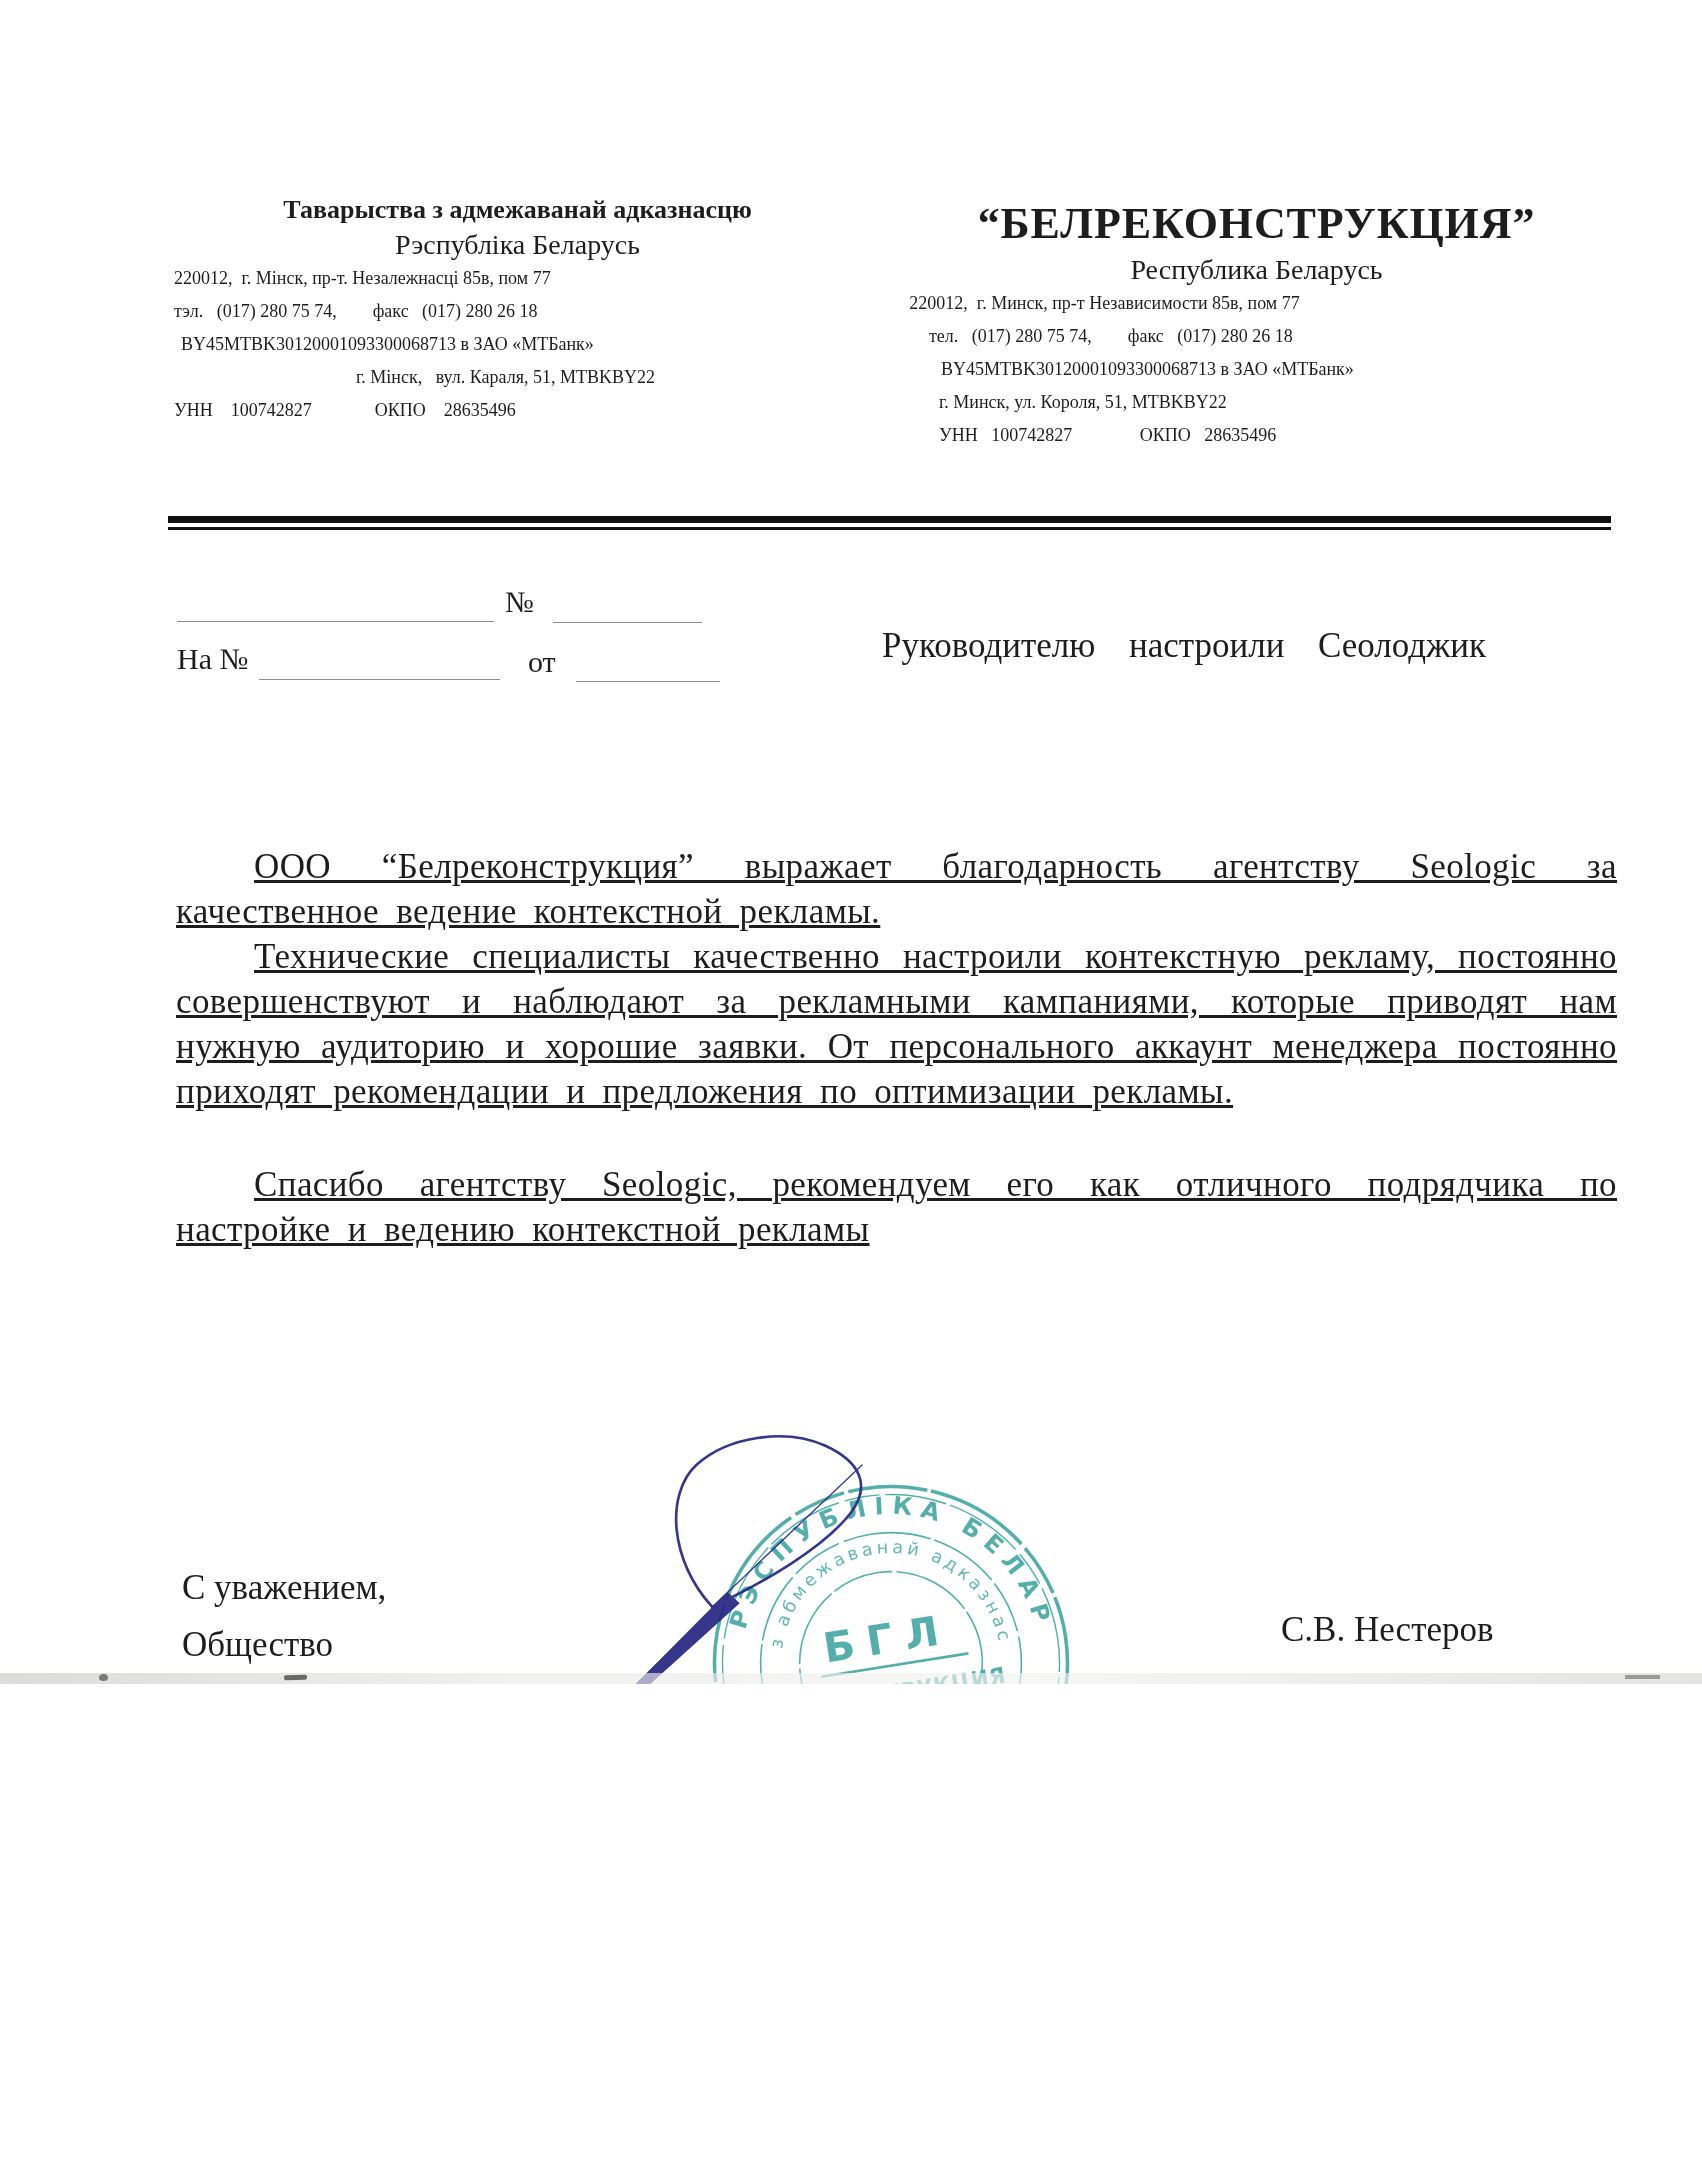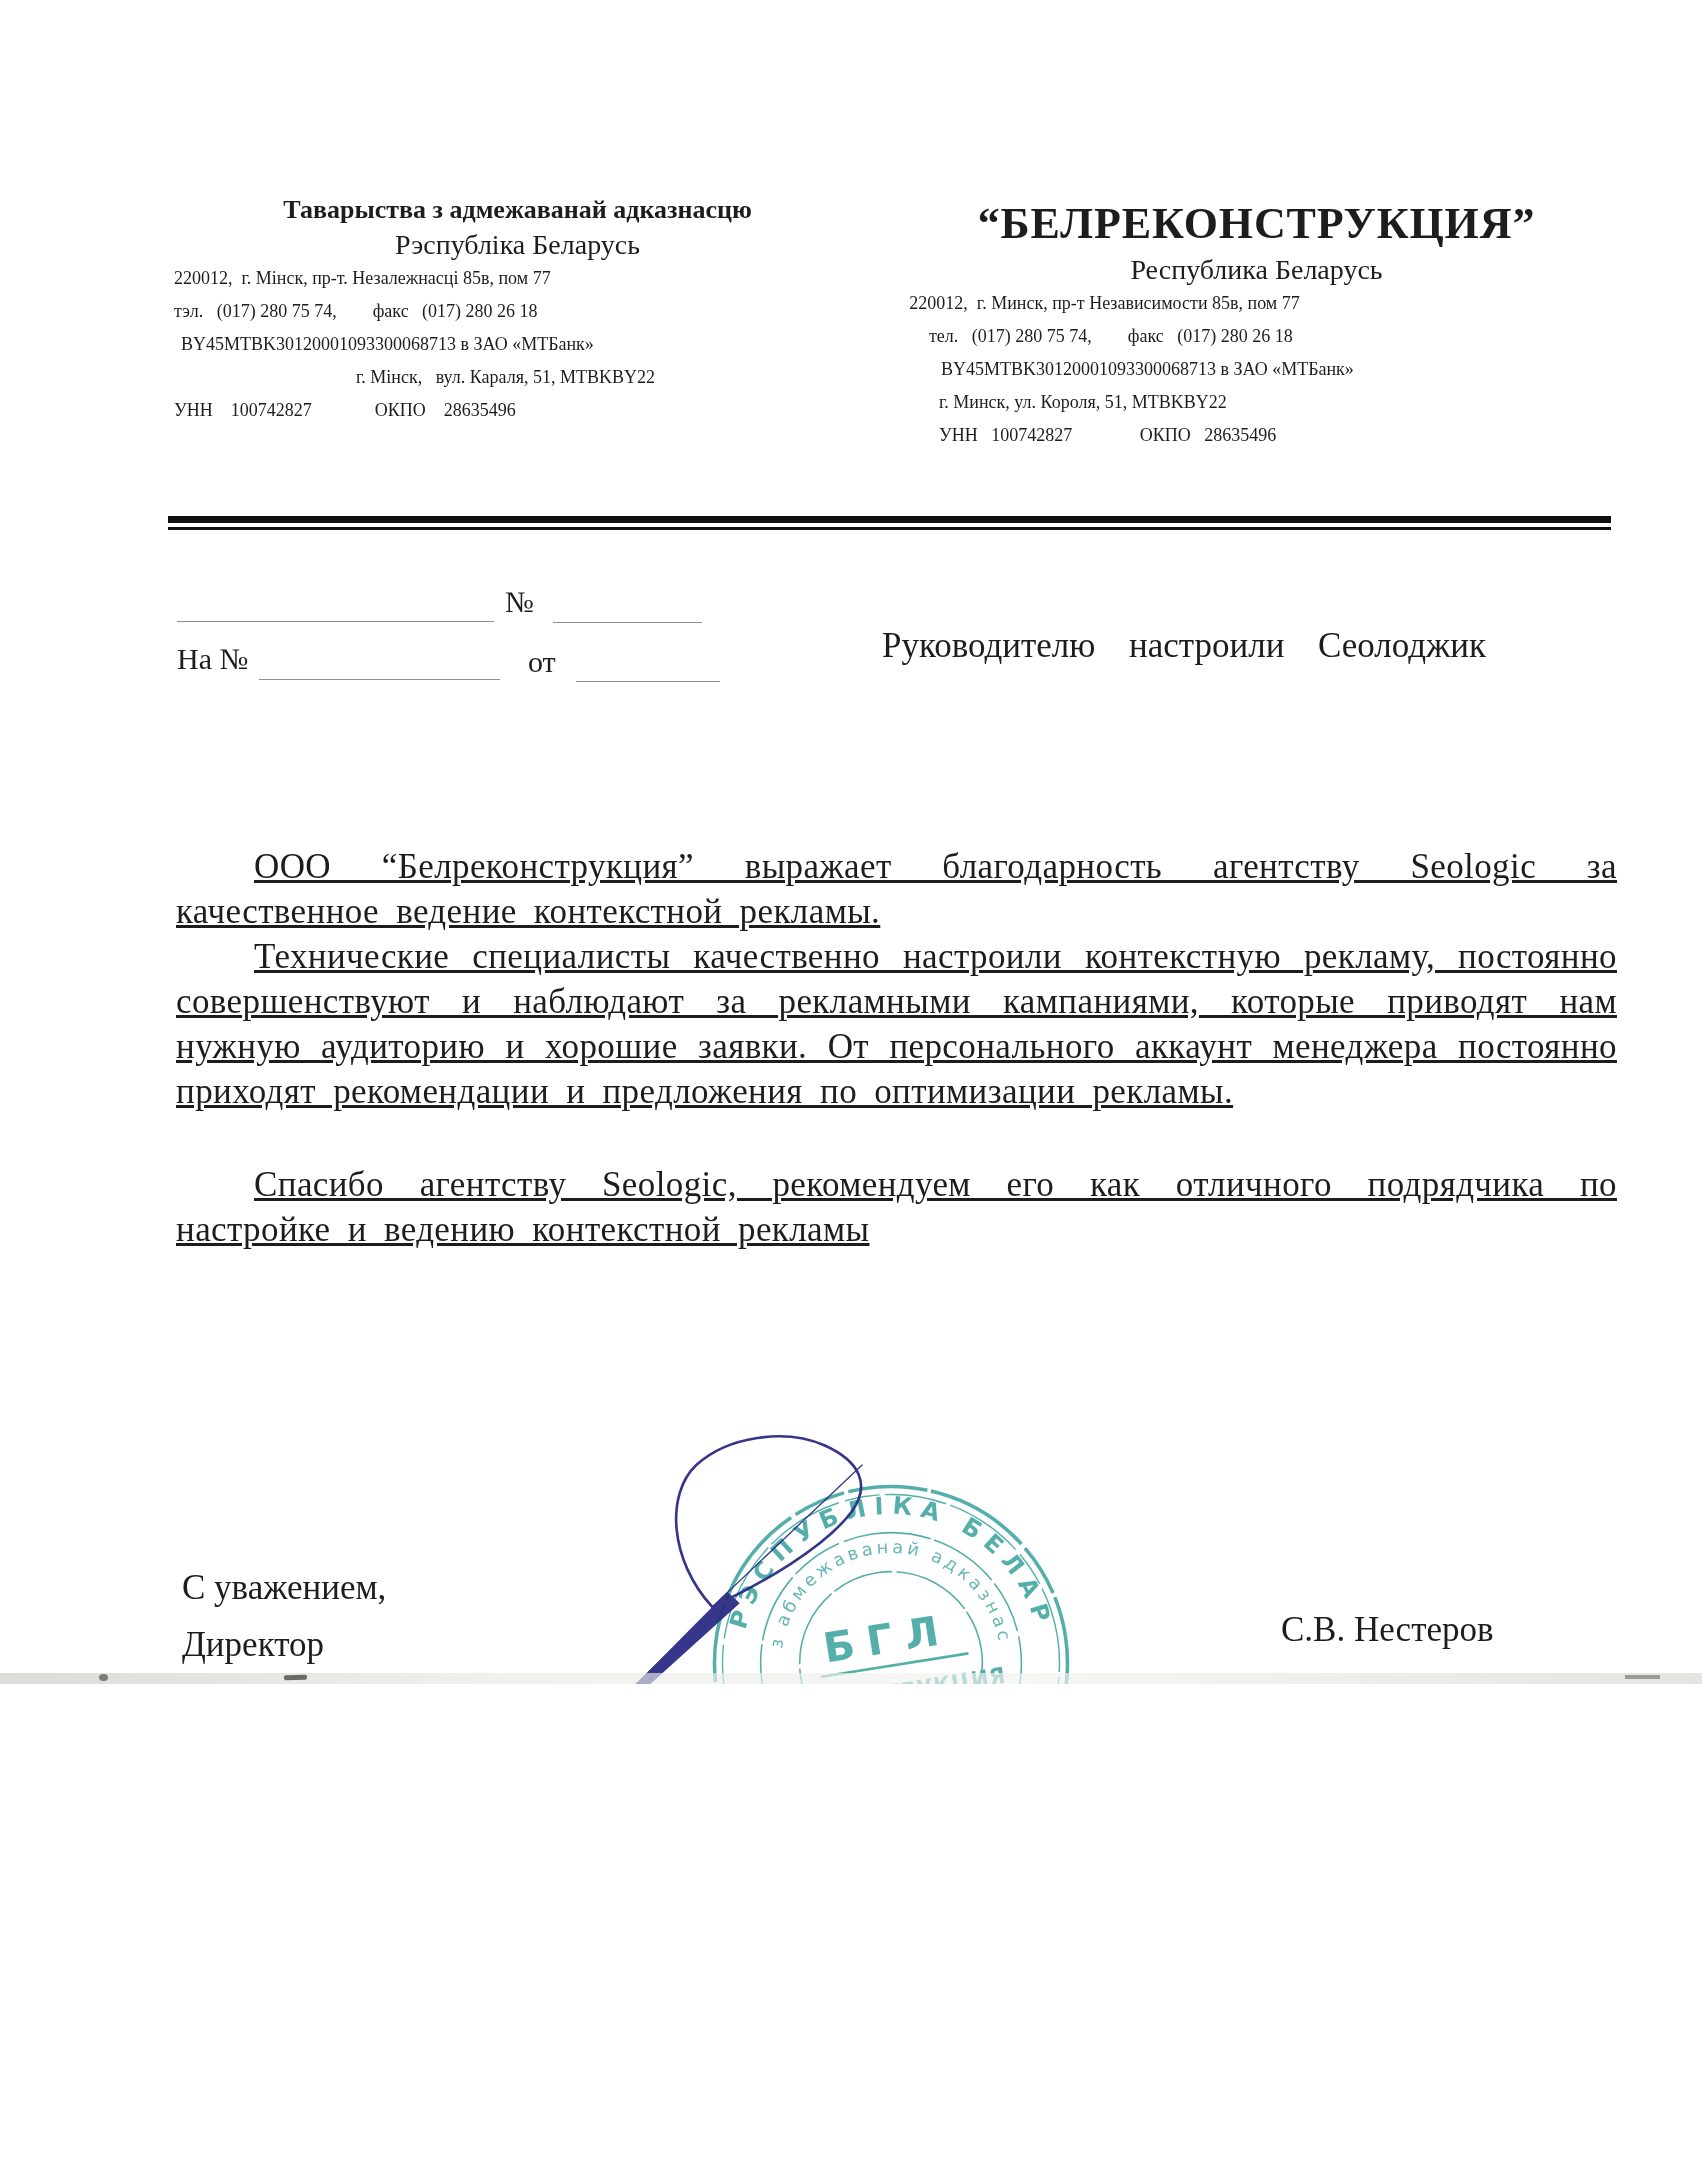--- a/index.html
+++ b/index.html
@@ -181,21 +181,21 @@
   <div class="addressee">Руководителю  настроили  Сеолоджик</div>
 
   <div class="body-text">
     <p>ООО “Белреконструкция” выражает благодарность агентству Seologic за качественное ведение контекстной рекламы.</p>
     <p>Технические специалисты качественно настроили контекстную рекламу, постоянно совершенствуют и наблюдают за рекламными кампаниями, которые приводят нам нужную аудиторию и хорошие заявки. От персонального аккаунт менеджера постоянно приходят рекомендации и предложения по оптимизации рекламы.</p>
     <p class="spaced">Спасибо агентству Seologic, рекомендуем его как отличного подрядчика по настройке и ведению контекстной рекламы</p>
   </div>
 
   <div class="closing">
     <div>С уважением,</div>
-    <div>Директор</div>
+    <div>Общество</div>
   </div>
   <div class="sig-name">С.В. Нестеров</div>
 
   <svg class="stamp-svg" viewBox="0 0 460 460">
     <g transform="rotate(-9 230 230)" fill="none" stroke="#2f9e99">
       <circle cx="230" cy="230" r="199" stroke-width="4" stroke-dasharray="60 5 90 4 120 6"></circle>
       <circle cx="230" cy="230" r="190" stroke-width="1.6" stroke-dasharray="40 6 70 5 90 7"></circle>
       <circle cx="230" cy="230" r="147" stroke-width="1.8" stroke-dasharray="80 5 60 6 100 4"></circle>
       <circle cx="230" cy="230" r="103" stroke-width="1.8" stroke-dasharray="90 4 70 5"></circle>
       <path id="arcOuterTop" d="M 62 230 A 168 168 0 0 1 398 230" stroke="none"></path>

